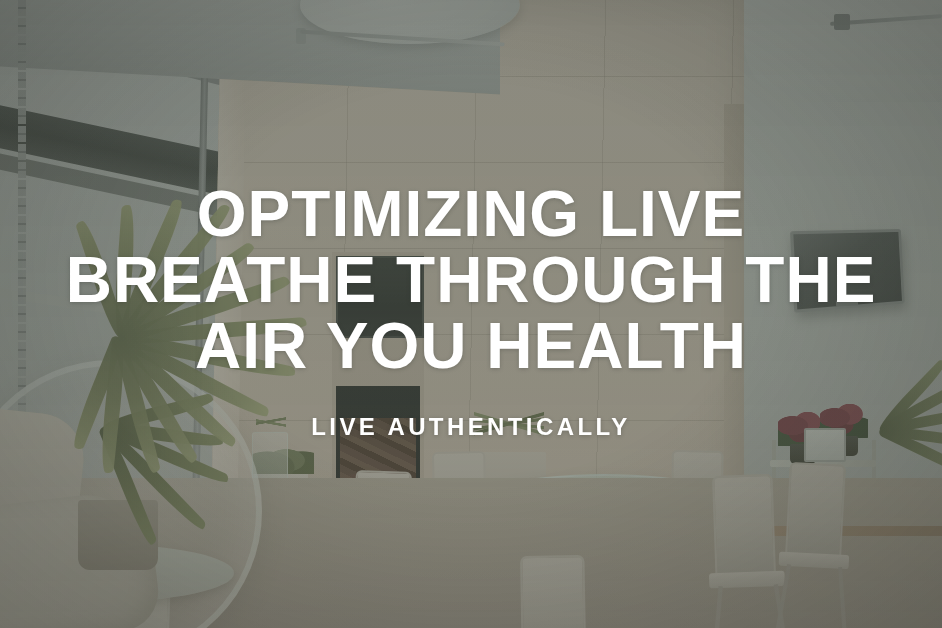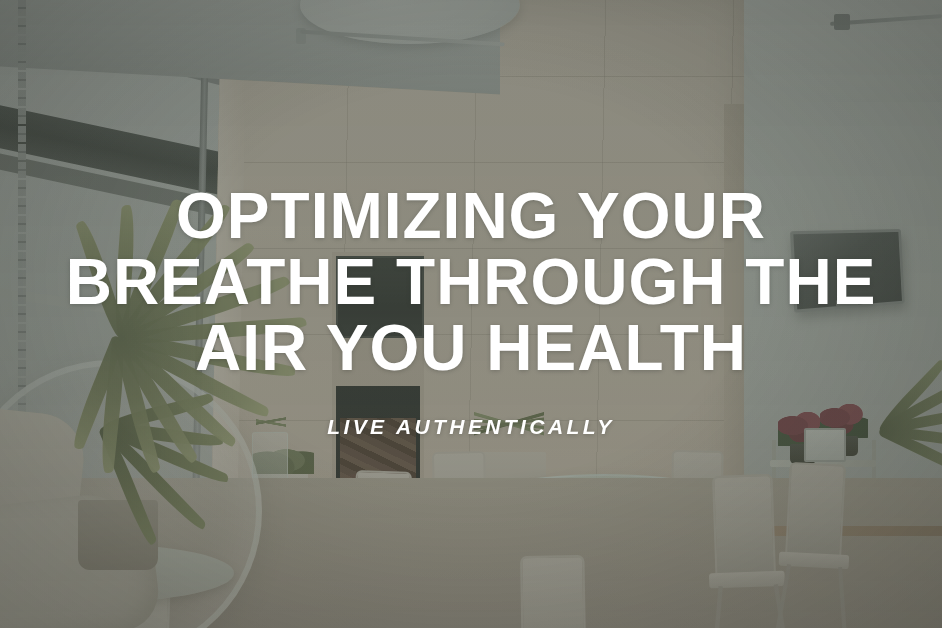--- a/index.html
+++ b/index.html
@@ -572,25 +572,24 @@
     letter-spacing: 1.0px;
     text-shadow: 0 1px 4px rgba(40,42,38,.28);
     white-space: nowrap;
   }
   .headline .hl-line { display: block; }
   .subtitle {
     margin: 34px 0 0 0;
     color: #ffffff;
     font-family: "Liberation Sans", sans-serif;
     font-weight: 700;
-    font-size: 21px;
+    font-size: 24px;
     letter-spacing: 3.4px;
     text-shadow: 0 1px 4px rgba(40,42,38,.30);
     white-space: nowrap;
-    font-style: italic;
   }
 </style>
 </head>
 <body>
 
 <div class="hero">
 
   <div class="photo">
 
     <div class="window-wall"></div>
@@ -735,20 +734,20 @@
     <div class="frond f11"></div>
     <div class="frond f14"></div>
   </div>
 
   <div class="grade-desat"></div>
   <div class="grade-tint"></div>
   <div class="grade-vignette"></div>
 
   <div class="text-layer">
     <h1 class="headline">
-      <span class="hl-line">OPTIMIZING YOUR</span>
+      <span class="hl-line">OPTIMIZING LIVE</span>
       <span class="hl-line">BREATHE THROUGH THE</span>
       <span class="hl-line">AIR YOU HEALTH</span>
     </h1>
     <div class="subtitle">LIVE AUTHENTICALLY</div>
   </div>
 
 </div>
 
 </body></html>

